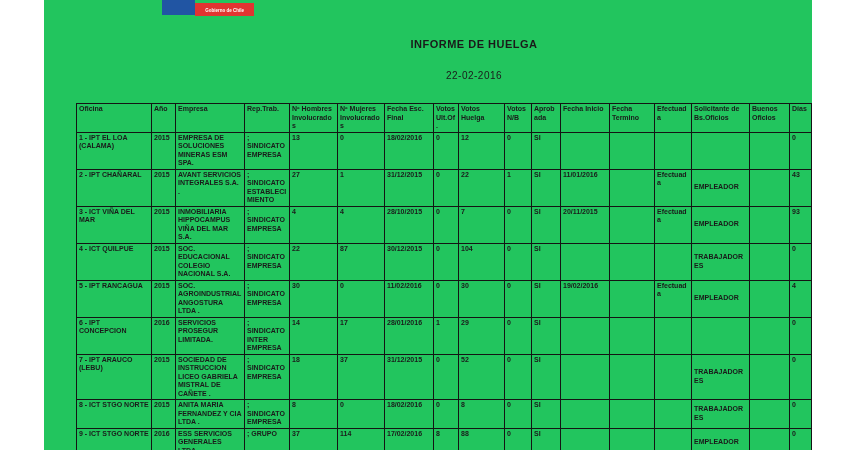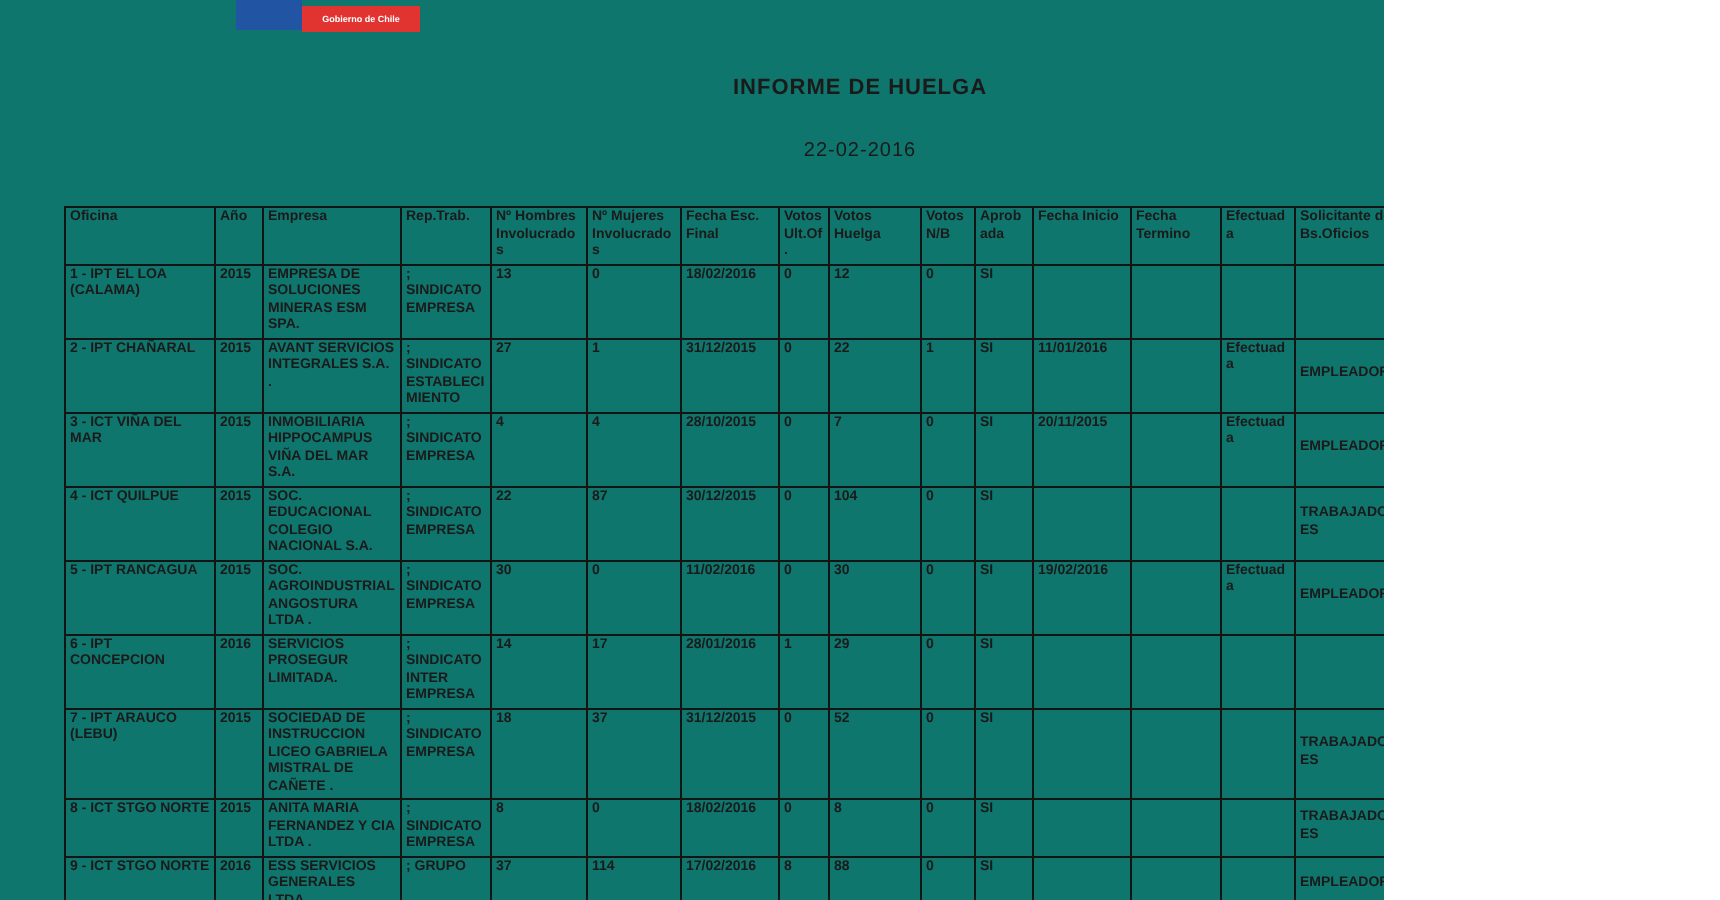--- a/index.html
+++ b/index.html
@@ -1,17 +1,17 @@
 <!DOCTYPE html>
 <html><head>
 <meta charset="utf-8">
 <style>
   html,body{margin:0;padding:0;background:#ffffff;}
-  #page{position:relative;width:692px;height:450px;background:#0f766e;overflow:hidden;
-        font-family:"Liberation Sans",sans-serif;color:#1a1a1a;}
+  #page{position:relative;width:768px;height:450px;background:#22c55e;overflow:hidden;
+        font-family:"Liberation Sans",sans-serif;color:#1a1a1a;margin-left:44px;}
   
   #logo{position:absolute;left:118px;top:0;}
   .logo-blue{position:absolute;left:0;top:0;width:33px;height:15px;}
   .logo-red{position:absolute;left:33px;top:3px;width:59px;height:13px;
             display:flex;align-items:center;justify-content:center;}
   .logo-red span{color:#ffffff;font-weight:bold;font-size:5px;white-space:nowrap;
                  transform:scale(0.9);letter-spacing:0px;}
   
   #report-title{position:absolute;left:0;top:38px;width:860px;text-align:center;
                 font-size:11px;font-weight:bold;letter-spacing:0.5px;}

